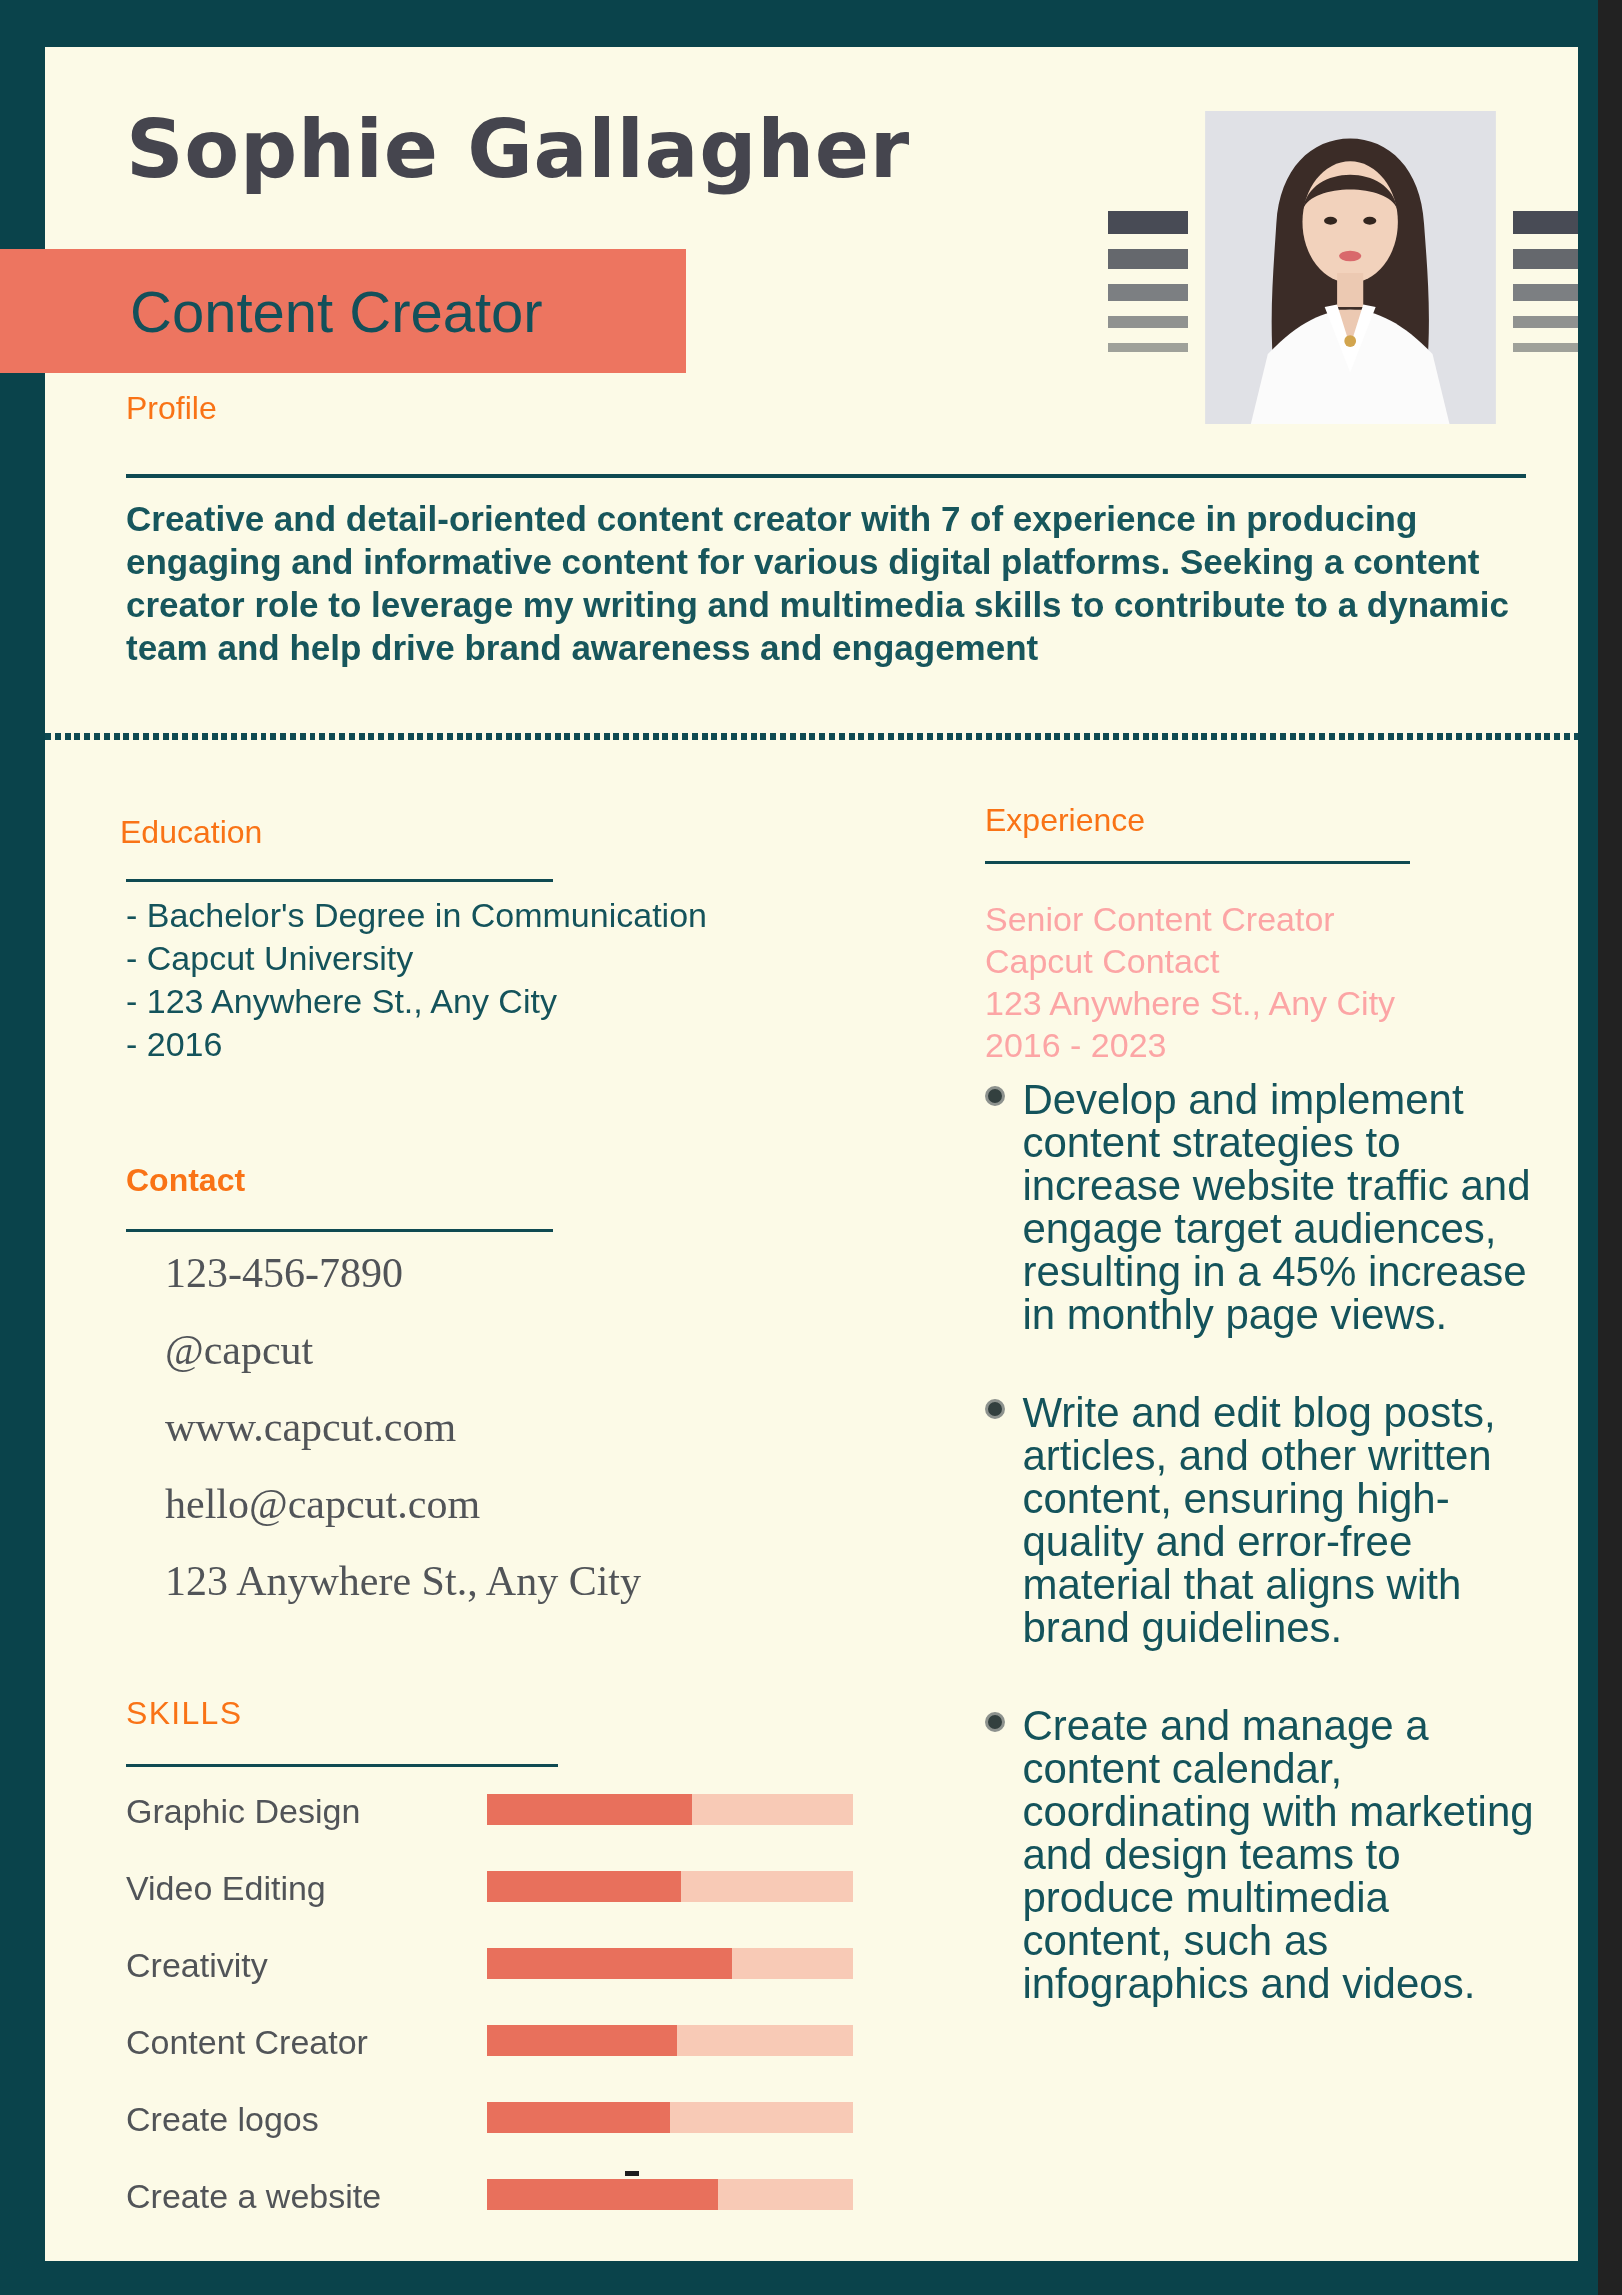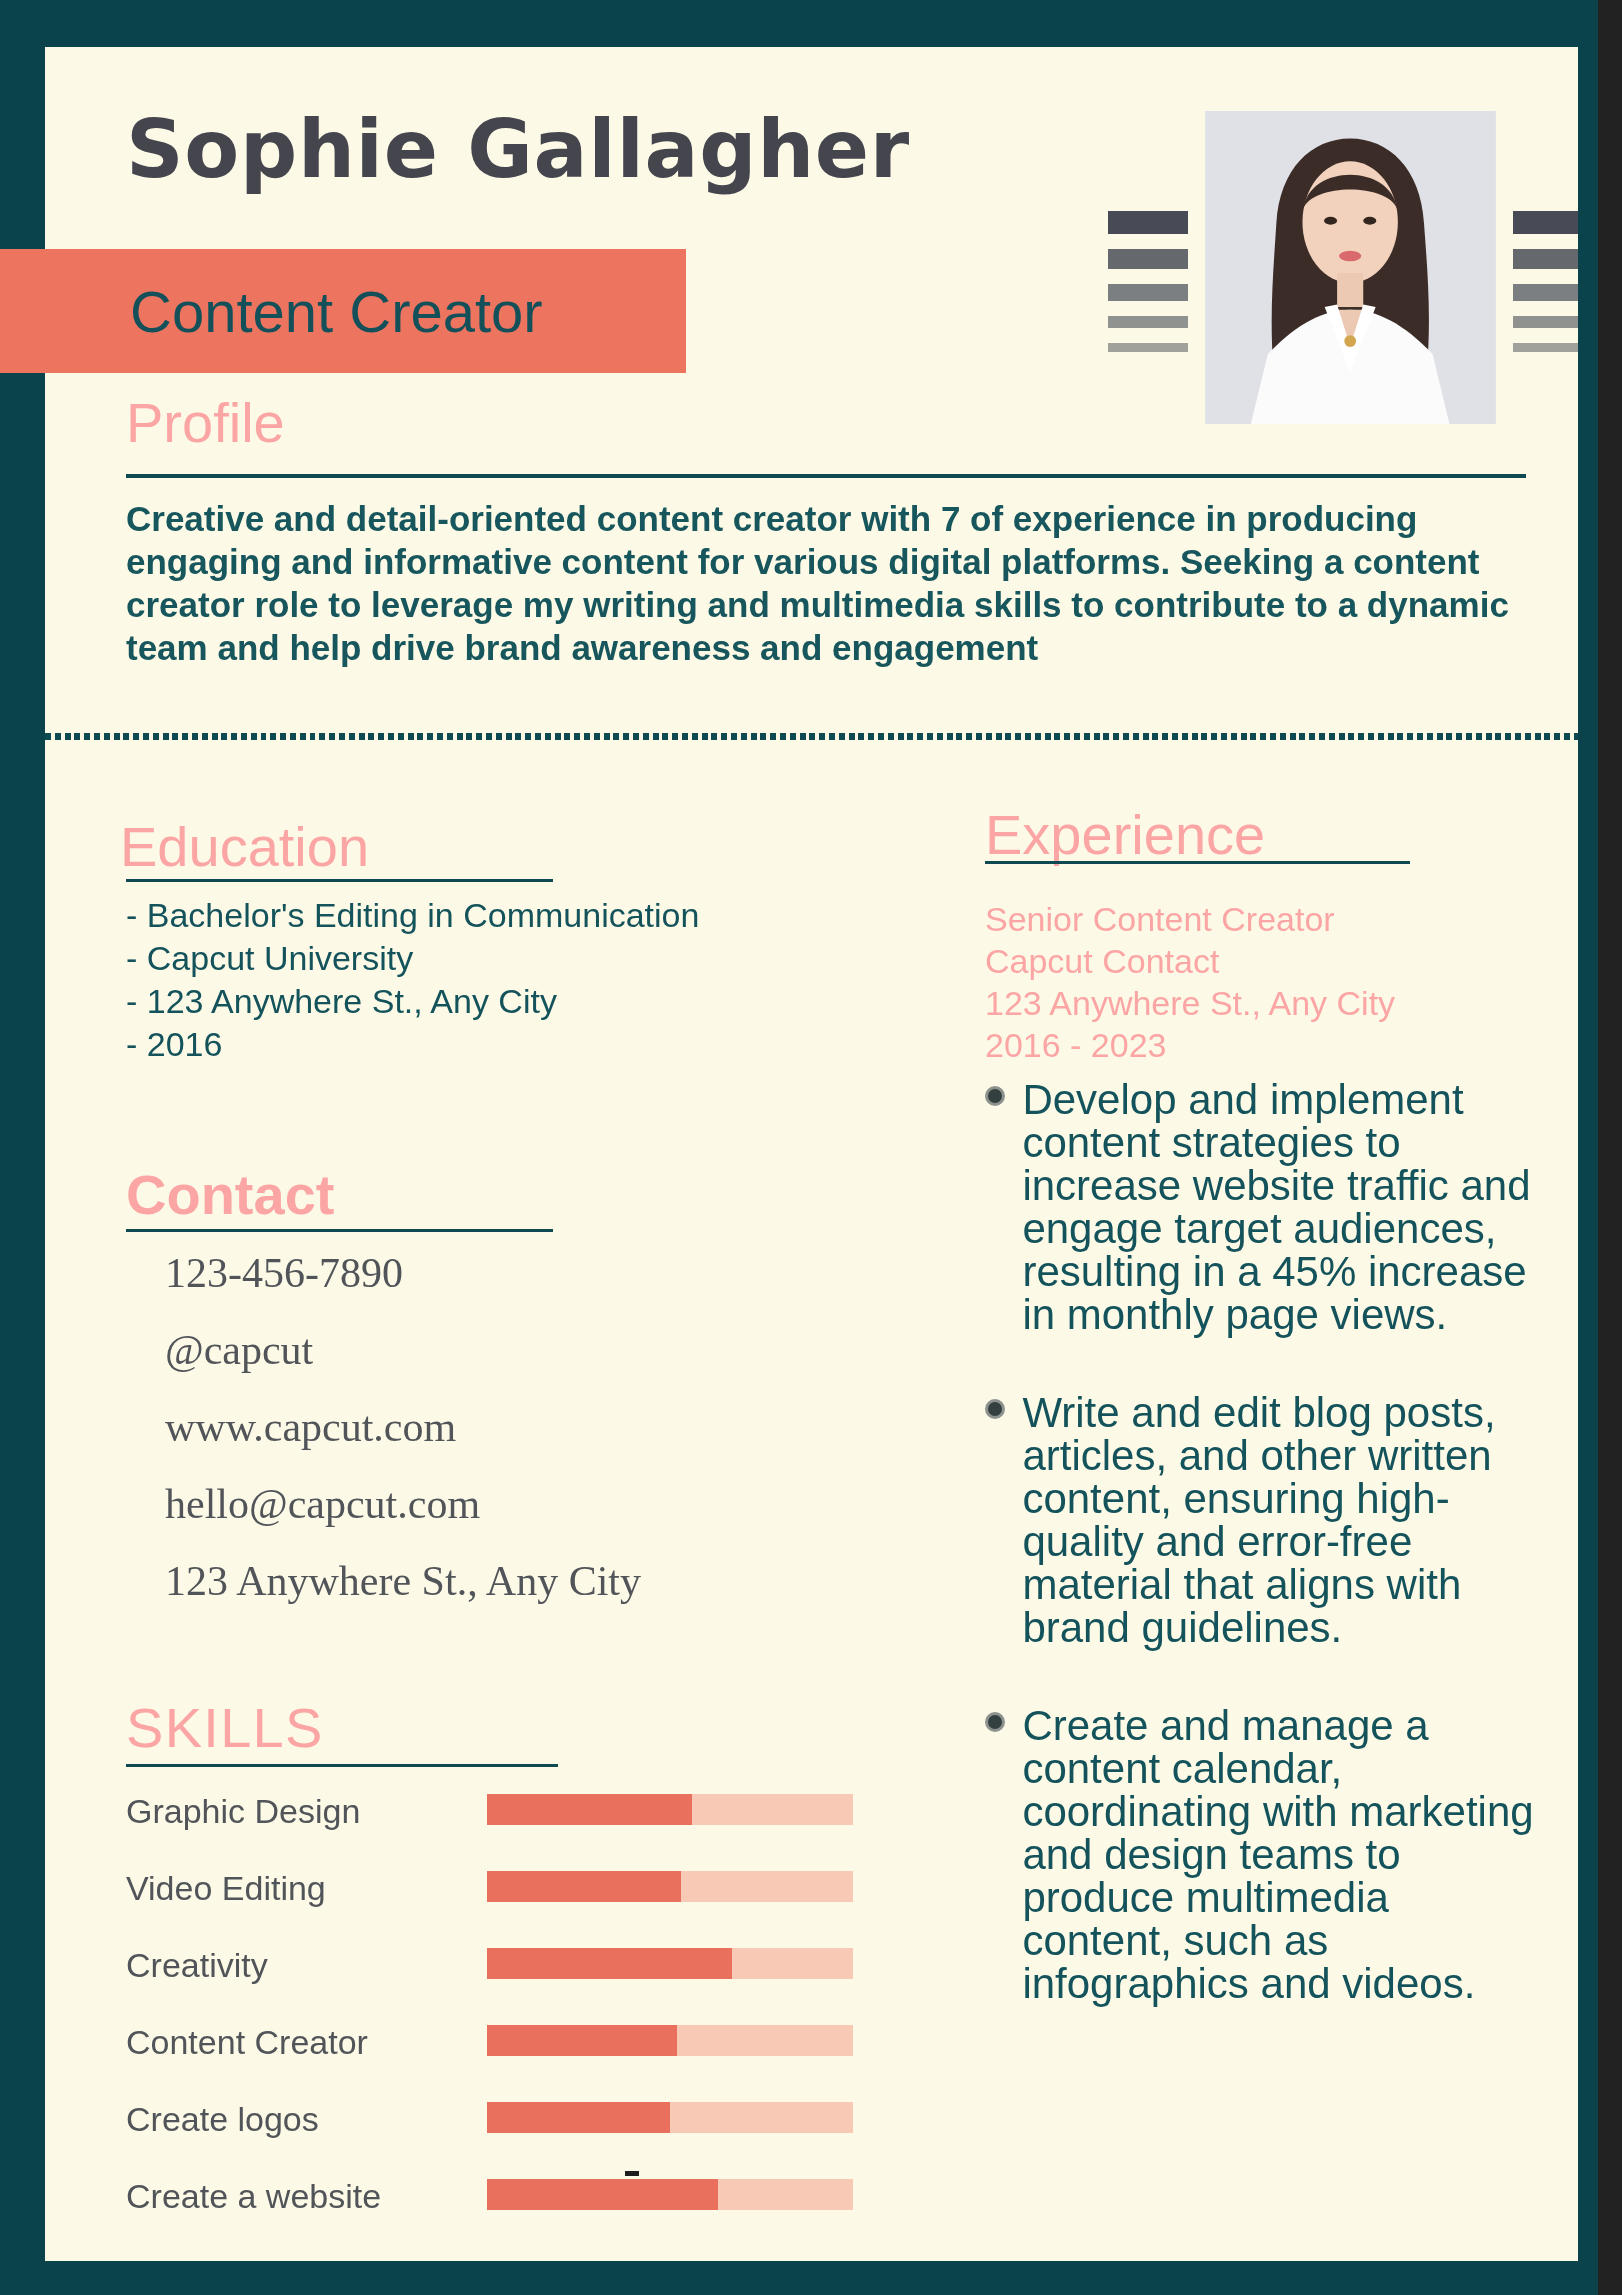--- a/index.html
+++ b/index.html
@@ -12,21 +12,21 @@
   .name{left:126px;top:103px;font-size:80px;font-weight:800;letter-spacing:0.7px;
         color:#45454e;font-family:"DejaVu Sans","Liberation Sans",sans-serif;}
   .banner{left:0;top:249px;width:686px;height:124px;display:flex;align-items:center;}
   .banner span{margin-left:130px;font-size:58px;font-weight:300;color:#13505a;}
   .photo{left:1205px;top:111px;width:291px;height:313px;}
   .decor{left:1108px;top:211px;width:80px;height:147px;}
   .decor-right{left:1513px;width:65px;}
   .decor div{position:absolute;left:0;width:100%;}
 
   
-  .h{font-size:56px;font-weight:400;color:#fca5a5;}
+  .h{font-size:32px;font-weight:400;color:#f97316;}
   .rule{background:#0f4a52;}
   .profile-h{left:126px;top:390px;}
   .profile-rule{left:126px;top:474px;width:1400px;height:3.9px;}
   .profile-text{left:126px;top:497px;width:1420px;font-size:35px;line-height:43px;
                 color:#17565c;font-weight:700;}
   .dotted{left:45px;top:733px;width:1533px;height:6.5px;
           background:repeating-linear-gradient(to right,#0f4a52 0 5.9px,transparent 5.9px 9.8px);}
 
   .edu-h{left:120px;top:814px;}
   .edu-rule{left:126px;top:879px;width:427px;height:2.6px;}
@@ -101,21 +101,21 @@
     </div>
 
   <div class="h profile-h abs">Profile</div>
   <div class="rule profile-rule abs"></div>
   <div class="profile-text abs">Creative and detail-oriented content creator with 7 of experience in producing engaging and informative content for various digital platforms. Seeking a content creator role to leverage my writing and multimedia skills to contribute to a dynamic team and help drive brand awareness and engagement</div>
   <div class="dotted abs"></div>
 
   <div class="h edu-h abs">Education</div>
   <div class="rule edu-rule abs"></div>
   <ul class="edu-list abs">
-    <li>- Bachelor's Editing in Communication</li>
+    <li>- Bachelor's Degree in Communication</li>
     <li>- Capcut University</li>
     <li>- 123 Anywhere St., Any City</li>
     <li>- 2016</li>
   </ul>
 
   <div class="h contact-h abs">Contact</div>
   <div class="rule contact-rule abs"></div>
   <ul class="contact-list abs">
     <li>123-456-7890</li>
     <li>@capcut</li>

